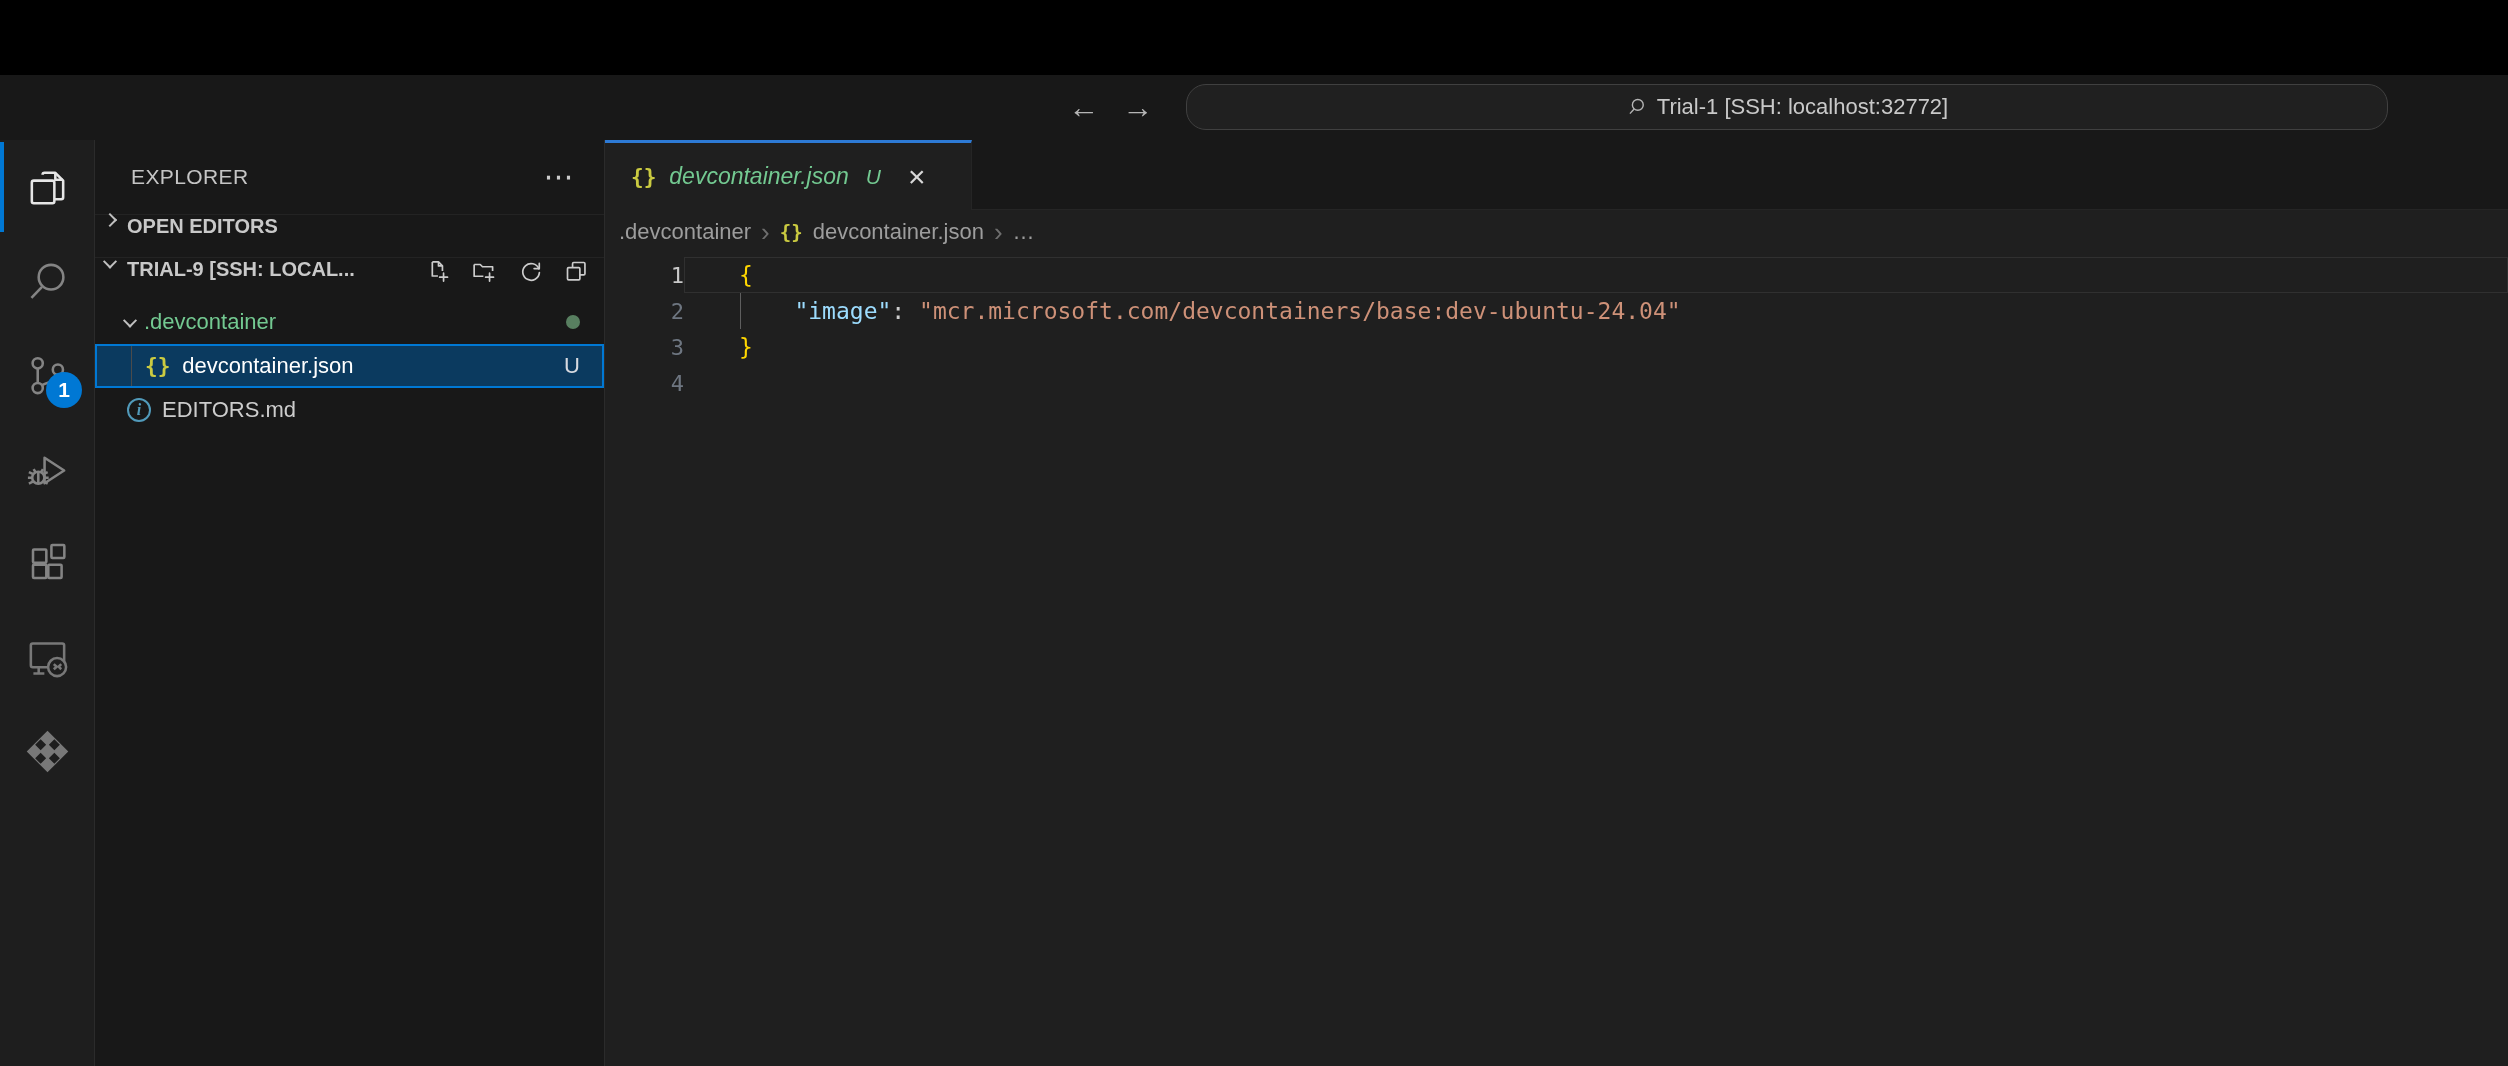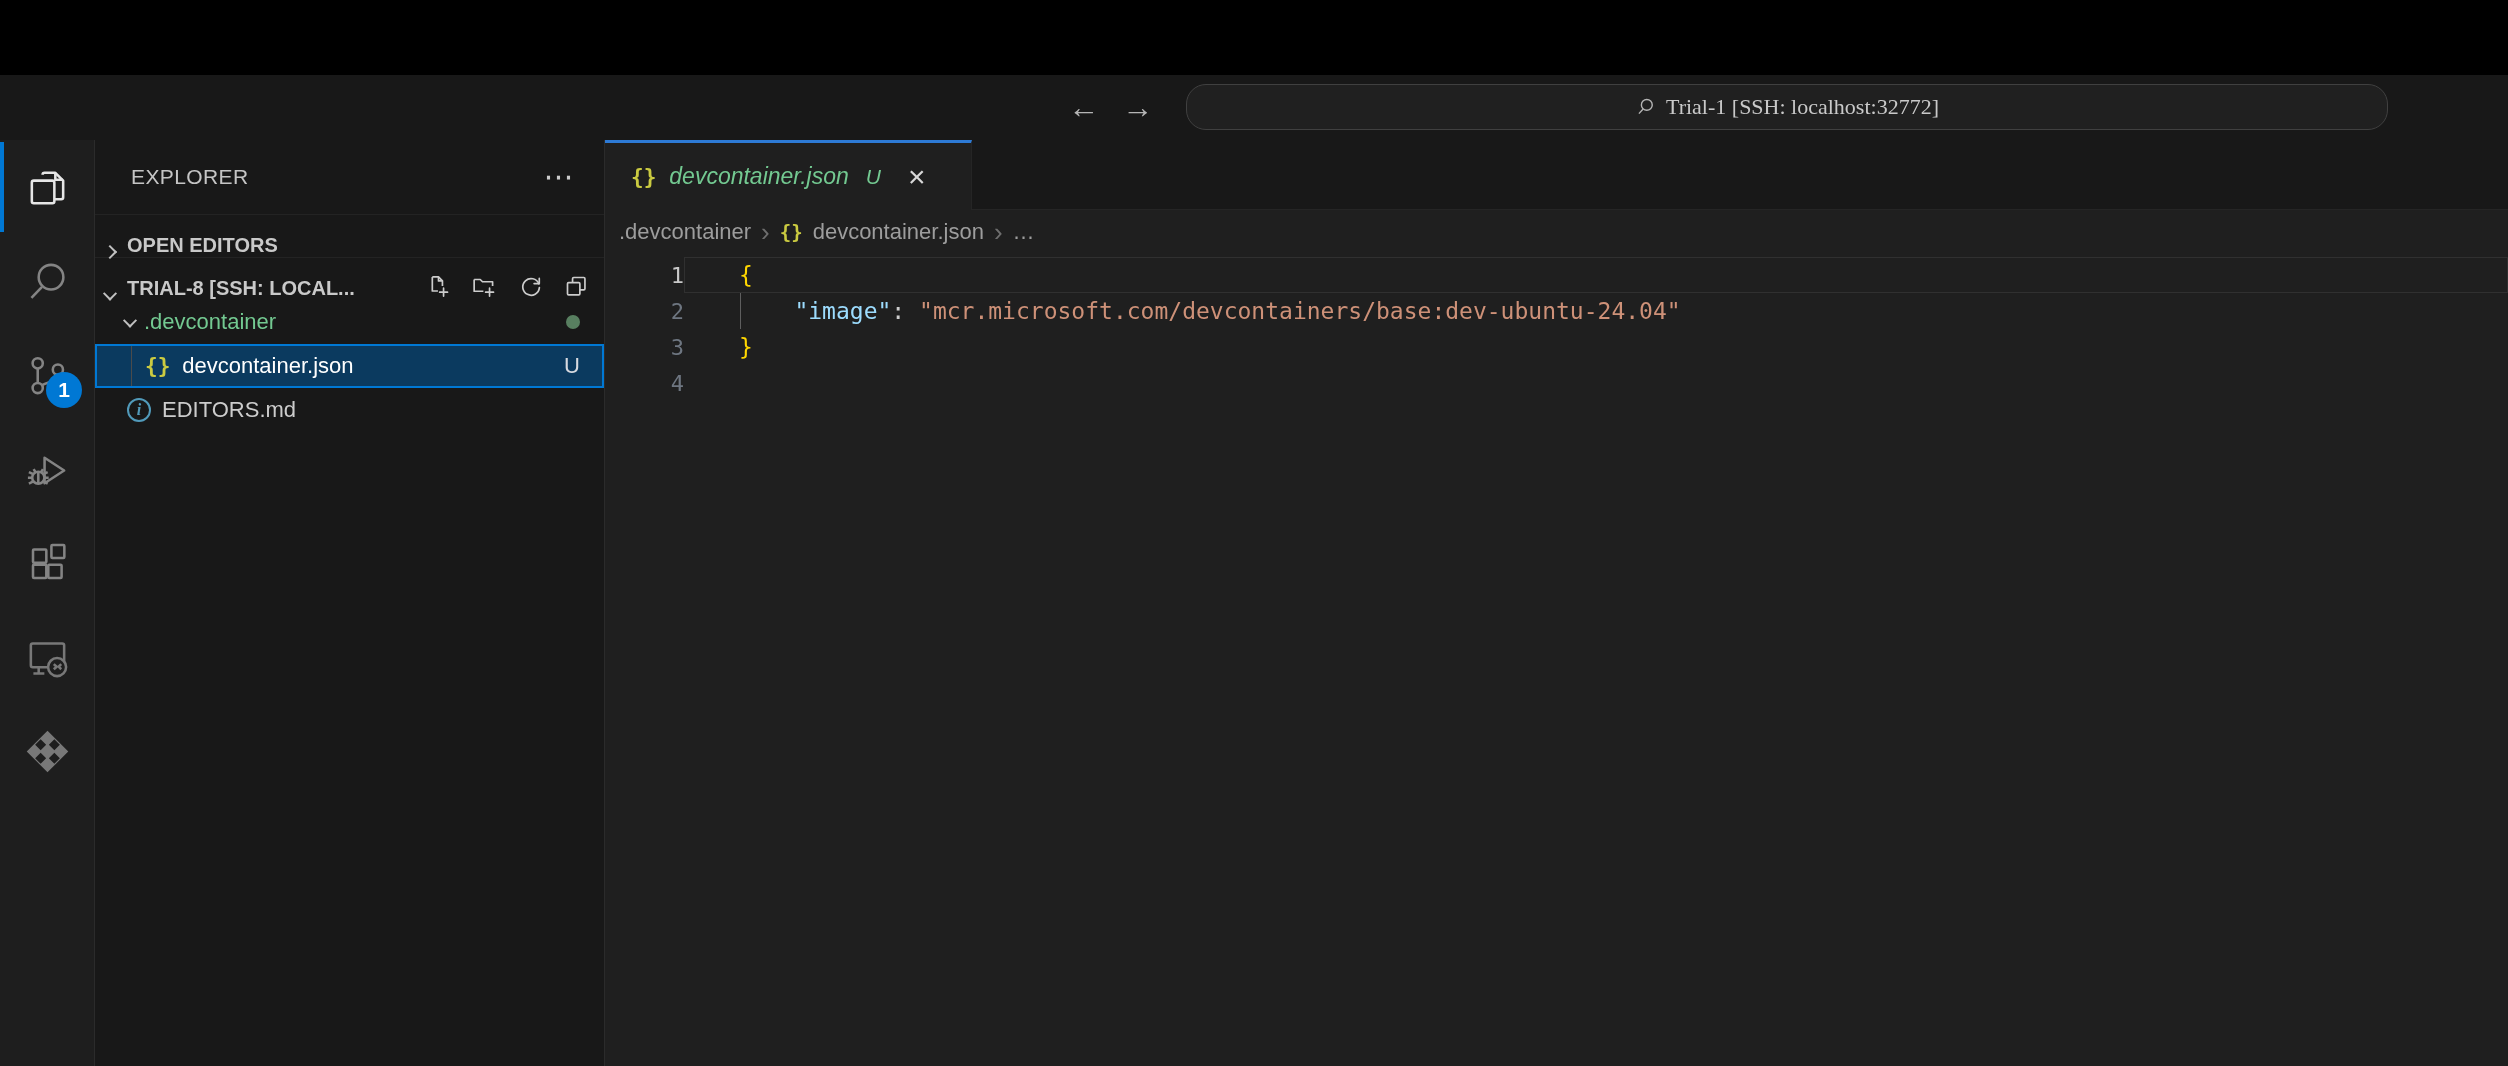--- a/index.html
+++ b/index.html
@@ -10,21 +10,21 @@
   
   .top-black { height:75px; background:#000000; flex:none; }
   .titlebar { height:65px; background:#181818; flex:none; position:relative; }
   .nav-arrow { position:absolute; top:0; height:65px; width:52px; display:flex; align-items:center; justify-content:center;
                font-size:31px; color:#b4b4b4; }
   .nav-back { left:1058px; }
   .nav-fwd  { left:1112px; }
   .command-center { position:absolute; left:1186px; top:9px; width:1202px; height:46px;
                     background:#202020; border:1px solid #404040; border-radius:20px;
                     display:flex; align-items:center; justify-content:center; gap:10px;
-                    color:#c9c9c9; font-size:22px;font-family:Liberation Serif, serif; }
+                    color:#c9c9c9; font-size:22px; }
   .command-center svg { flex:none; }
 
   
   .main { flex:1; display:flex; min-height:0; }
 
   
   .activitybar { width:95px; flex:none; background:#1e1e1e; border-right:1px solid #2b2b2b; display:flex; flex-direction:column; }
   .ab-item { height:94px; position:relative; display:flex; align-items:center; justify-content:center; color:#848484; cursor:pointer; }
   .ab-item.active { color:#e6e6e6; }
   .ab-item.active::before { content:""; position:absolute; left:0; top:2px; bottom:2px; width:4px; background:#0078d4; }
@@ -33,21 +33,21 @@
   .ab-badge { position:absolute; right:12px; bottom:14px; min-width:36px; height:36px; border-radius:18px;
               background:#0078d4; color:#ffffff; font-size:21px; font-weight:700;
               display:flex; align-items:center; justify-content:center; }
 
   
   .sidebar { width:510px; flex:none; background:#181818; border-right:1px solid #2b2b2b; display:flex; flex-direction:column; font-size:22px; }
   .sb-title { height:74px; flex:none; display:flex; align-items:center; padding:0 26px 0 36px; color:#c5c5c5; font-size:21px; letter-spacing:0.4px; }
   .sb-title .spacer, .row .spacer, .sec .spacer { flex:1; }
   .more-btn { font-size:30px; color:#cccccc; line-height:20px; padding:0 4px; cursor:pointer; }
 
-  .sec { height:43px; flex:none; display:flex; align-items:flex-end; padding-left:10px; gap:12px;
+  .sec { height:43px; flex:none; display:flex; align-items:flex-start; padding-left:10px; gap:12px;
          font-weight:700; font-size:20px; color:#c9c9c9; border-top:1px solid #232323; cursor:pointer; }
   .sec .actions { display:flex; gap:19px; margin-right:14px; color:#cccccc; }
   .sec .actions svg { width:27px; height:27px; display:block; }
 
   .chev { display:inline-block; width:10px; height:10px; border-right:2px solid #c0c0c0; border-bottom:2px solid #c0c0c0; flex:none; }
   .chev.right { transform:rotate(-45deg); }
   .chev.down  { transform:rotate(45deg) translate(-1px,-1px); }
 
   .row { height:44px; flex:none; display:flex; align-items:center; color:#cccccc; cursor:pointer; position:relative; }
   .row-folder { padding-left:30px; gap:9px; }
@@ -175,21 +175,21 @@
         <span class="more-btn">⋯</span>
       </div>
 
       <div class="sec">
         <span class="chev right"></span>
         <span>OPEN EDITORS</span>
       </div>
 
       <div class="sec">
         <span class="chev down"></span>
-        <span>TRIAL-8 [SSH: LOCAL...</span>
+        <span>TRIAL-9 [SSH: LOCAL...</span>
         <span class="spacer"></span>
         <span class="actions">
           <svg viewBox="0 0 24 24" fill="none" stroke="#cccccc" stroke-width="1.5" stroke-linejoin="round">
             <path d="M6.5 3.5h5.5l3.5 3.5v4.5M6.5 3.5v12.5h5"></path>
             <path d="M12 3.5V7h3.5"></path>
             <path d="M16.5 13.5v7M13 17h7" stroke-linecap="round"></path>
           </svg>
           <svg viewBox="0 0 24 24" fill="none" stroke="#cccccc" stroke-width="1.5" stroke-linejoin="round">
             <path d="M2.8 5.8h5.4l2 2h9v3.7M2.8 5.8v10.4h8.2"></path>
             <path d="M16.5 13.5v7M13 17h7" stroke-linecap="round"></path>

